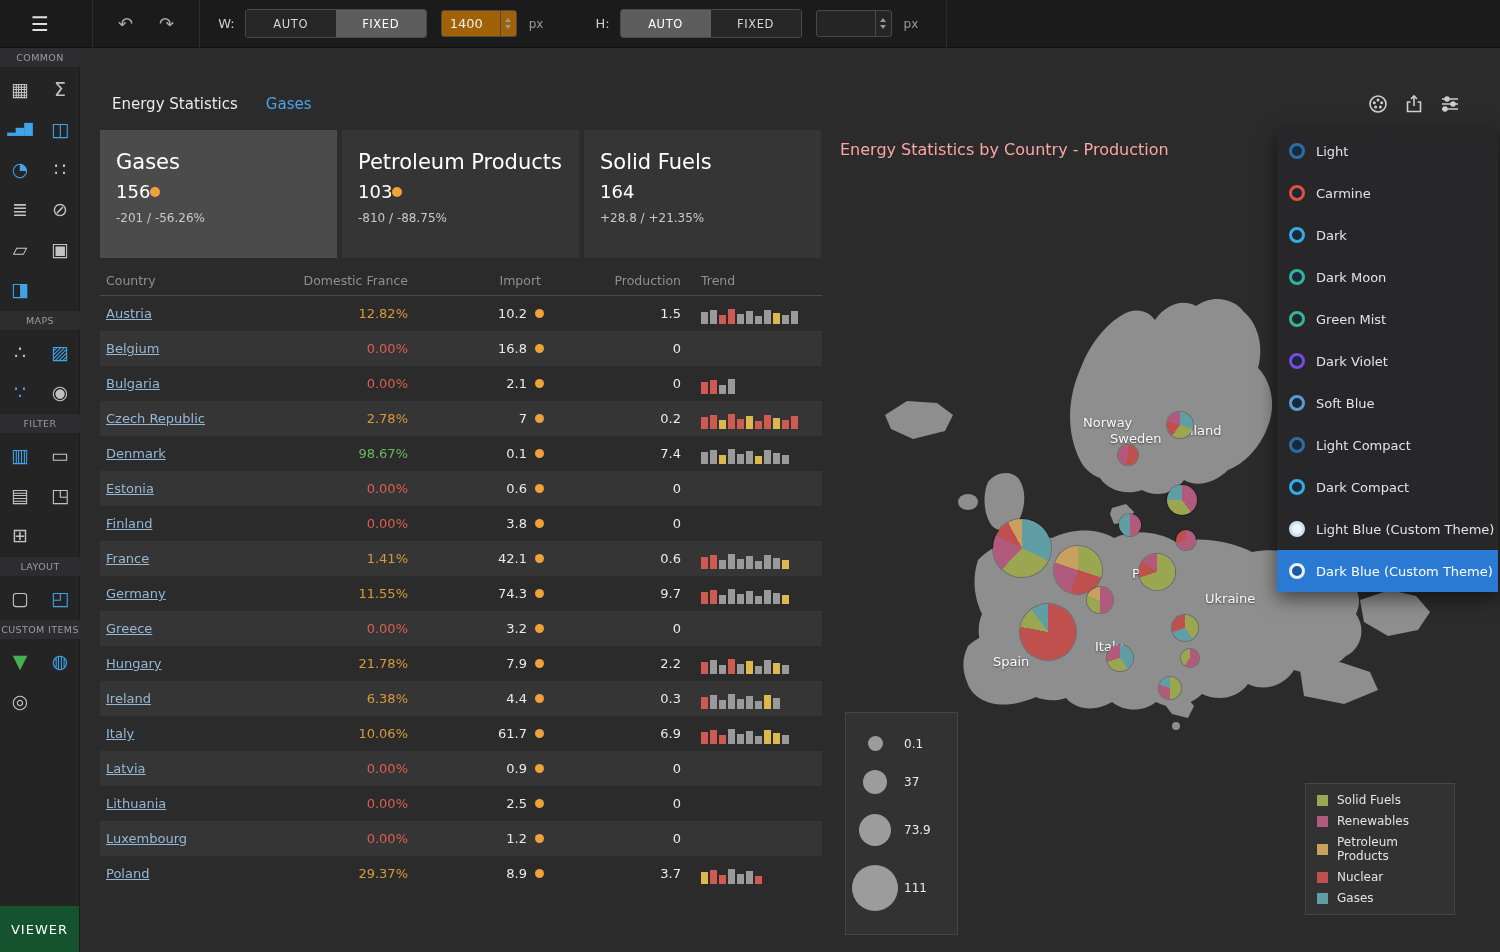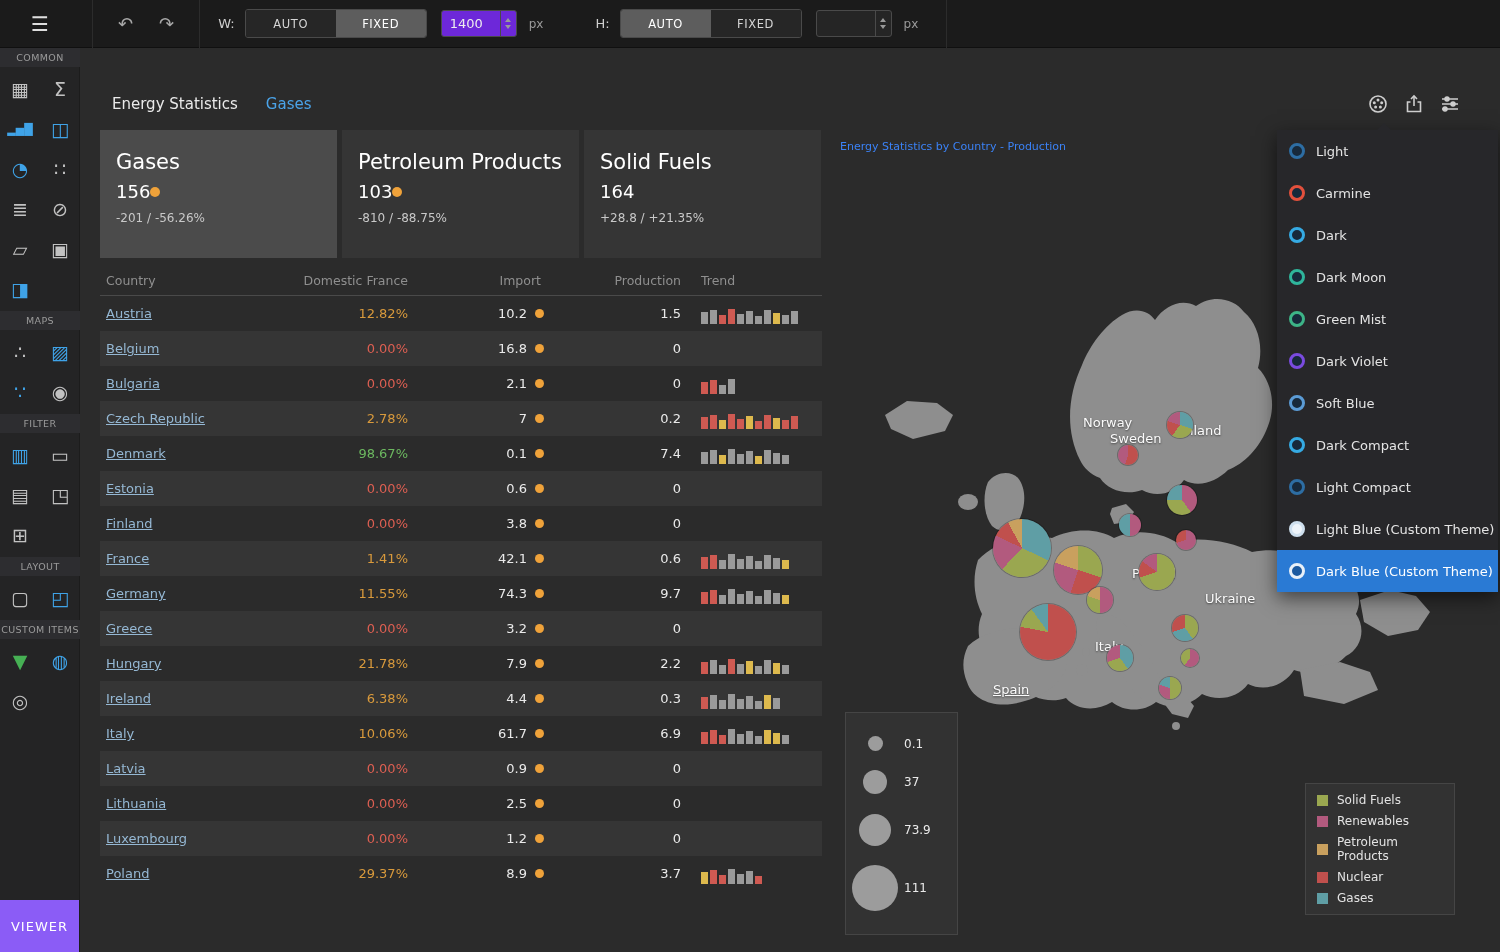--- a/index.html
+++ b/index.html
@@ -12,42 +12,42 @@
   border-bottom:1px solid #101010;display:flex;align-items:center}
 .hamburger{width:80px;text-align:center;font-size:20px;color:#dedede;cursor:pointer}
 .histbtn{font-size:18px;color:#a8a8a8;padding:0 13px;cursor:pointer}
 .tsep{width:1px;height:48px;background:#2c2c2c;margin:0 12px}
 .dim-label{color:#cfcfcf;font-size:13px;margin:0 10px 0 6px}
 .seg{display:flex;border:1px solid #4a4a4a;border-radius:3px;overflow:hidden}
 .seg .segbtn{width:90px;height:27px;background:#262626;color:#d5d5d5;border:none;
   font-size:11.5px;letter-spacing:.6px;cursor:pointer;font-family:inherit}
 .seg .segbtn.on{background:#5d5d5d;color:#fff}
 .numwrap{display:flex;align-items:stretch;margin-left:14px;border:1px solid #4a4a4a;
-  border-radius:3px;background:#6d28d9;height:27px}
+  border-radius:3px;background:#a16207;height:27px}
 .numwrap.dim{background:#252525}
 .numwrap input{width:58px;background:transparent;border:none;color:#ededed;font-size:13px;
   padding:0 8px;font-family:inherit;outline:none}
 .numwrap.dim input{color:#777}
 .spin{display:flex;flex-direction:column;justify-content:center;align-items:center;
   border-left:1px solid #4a4a4a;width:16px;cursor:pointer}
 .spin .up{width:0;height:0;border-left:3.5px solid transparent;border-right:3.5px solid transparent;
   border-bottom:4px solid #9a9a9a;margin:1.5px 0}
 .spin .down{width:0;height:0;border-left:3.5px solid transparent;border-right:3.5px solid transparent;
   border-top:4px solid #9a9a9a;margin:1.5px 0}
 .pxlbl{color:#9a9a9a;font-size:12px;margin:0 12px}
 
 
 .sidebar{position:absolute;left:0;top:48px;width:80px;bottom:0;background:#242425;
   display:flex;flex-direction:column;border-right:1px solid #1c1c1c}
 .sec-h{background:#2d2d30;color:#9b9b9b;font-size:9.5px;letter-spacing:.4px;text-align:center;
   padding:4px 0;width:80px}
 .icon-grid{display:flex;flex-wrap:wrap;padding:2px 0;width:80px}
 .icon-cell{width:40px;height:40px;display:flex;align-items:center;justify-content:center;cursor:pointer}
 .glyph{font-size:19px;color:#c2c2c2;line-height:1}
-.viewer-btn{margin-top:auto;height:52px;background:#8b5cf6;color:#fff;font-size:13px;
+.viewer-btn{margin-top:auto;height:46px;background:#14532d;color:#fff;font-size:13px;
   display:flex;align-items:center;justify-content:center;letter-spacing:1px;cursor:pointer}
 
 
 .main{position:absolute;left:80px;top:48px;right:0;bottom:0;background:#2b2b2b}
 .tabsrow{position:absolute;left:32px;top:47px;display:flex;gap:28px;font-size:15px}
 .tab{color:#eaeaea;cursor:pointer}
 .tab.active{color:#4aa3e8}
 .actions{position:absolute;right:38px;top:44px;display:flex;gap:12px;align-items:center}
 .actions .abtn{cursor:pointer;width:24px;height:24px;display:flex;align-items:center;justify-content:center}
 
@@ -78,21 +78,21 @@
 .tbar{width:7px;display:inline-block}
 .tbar.r{background:#cf5a52}.tbar.g{background:#9a9a9a}.tbar.y{background:#ddb94d}
 .h-country{width:200px;padding-left:6px}
 .h-share{width:108px;text-align:right}
 .h-imp{width:143px;text-align:right;padding-right:10px}
 .h-prod{width:130px;text-align:right}
 .h-trend{margin-left:20px}
 
 
 .map-panel{position:absolute;left:750px;top:82px;width:670px;height:822px}
-.map-title{position:absolute;left:10px;top:10px;font-size:11px;color:#3b82f6}
+.map-title{position:absolute;left:10px;top:10px;font-size:16px;color:#fca5a5}
 .map-svg{position:absolute;left:0;top:0}
 .country-label{position:absolute;font-size:13px;color:#fbfbfb;text-shadow:0 1px 2px rgba(0,0,0,.55);white-space:nowrap}
 .pie{position:absolute;border-radius:50%;box-shadow:0 0 0 1px rgba(0,0,0,.25)}
 .bubble-box{position:absolute;left:15px;top:582px;width:113px;height:223px;background:#323232;
   border:1px solid #454545;display:flex;flex-direction:column;justify-content:space-evenly;padding:4px 0}
 .bubble-item{display:flex;align-items:center}
 .bubble-cwrap{width:58px;display:flex;justify-content:center}
 .bubble-circle{border-radius:50%;background:#9c9c9c}
 .bubble-label{font-size:12px;color:#eaeaea}
 .legend-box{position:absolute;left:475px;top:653px;width:150px;background:#323232;
@@ -671,21 +671,21 @@
             <span class="legend-swatch" style="background: rgb(95, 158, 165);"></span>
             <span class="legend-label">Gases</span>
           </div>
         </div>
     <div class="country-label" style="left: 253px; top: 285px;">Norway</div>
         <div class="country-label" style="left: 280px; top: 301px;">Sweden</div>
         <div class="country-label" style="left: 345px; top: 293px;">Finland</div>
         <div class="country-label" style="left: 302px; top: 436px;">Poland</div>
         <div class="country-label" style="left: 375px; top: 461px;">Ukraine</div>
         <div class="country-label" style="left: 265px; top: 509px;">Italy</div>
-        <div class="country-label" style="left: 163px; top: 552px; text-decoration: underline;">Spain</div>
+        <div class="country-label" style="left: 163px; top: 524px;">Spain</div>
         <div class="pie" style="left: 288px; top: 315px; width: 20px; height: 20px; background: conic-gradient(rgb(192, 80, 77) 0%, rgb(192, 80, 77) 55%, rgb(178, 90, 126) 55%, rgb(178, 90, 126) 100%);"></div>
         <div class="pie" style="left: 337px; top: 282px; width: 26px; height: 26px; background: conic-gradient(rgb(95, 158, 165) 0%, rgb(95, 158, 165) 30%, rgb(154, 167, 80) 30%, rgb(154, 167, 80) 60%, rgb(192, 80, 77) 60%, rgb(192, 80, 77) 80%, rgb(178, 90, 126) 80%, rgb(178, 90, 126) 100%);"></div>
         <div class="pie" style="left: 337px; top: 355px; width: 30px; height: 30px; background: conic-gradient(rgb(178, 90, 126) 0%, rgb(178, 90, 126) 40%, rgb(154, 167, 80) 40%, rgb(154, 167, 80) 75%, rgb(95, 158, 165) 75%, rgb(95, 158, 165) 100%);"></div>
         <div class="pie" style="left: 346px; top: 400px; width: 20px; height: 20px; background: conic-gradient(rgb(178, 90, 126) 0%, rgb(178, 90, 126) 70%, rgb(192, 80, 77) 70%, rgb(192, 80, 77) 100%);"></div>
         <div class="pie" style="left: 289px; top: 384px; width: 22px; height: 22px; background: conic-gradient(rgb(178, 90, 126) 0%, rgb(178, 90, 126) 50%, rgb(95, 158, 165) 50%, rgb(95, 158, 165) 100%);"></div>
         <div class="pie" style="left: 163px; top: 389px; width: 58px; height: 58px; background: conic-gradient(rgb(95, 158, 165) 0%, rgb(95, 158, 165) 32%, rgb(154, 167, 80) 32%, rgb(154, 167, 80) 62%, rgb(178, 90, 126) 62%, rgb(178, 90, 126) 82%, rgb(192, 80, 77) 82%, rgb(192, 80, 77) 92%, rgb(201, 160, 94) 92%, rgb(201, 160, 94) 100%);"></div>
         <div class="pie" style="left: 224px; top: 416px; width: 48px; height: 48px; background: conic-gradient(rgb(154, 167, 80) 0%, rgb(154, 167, 80) 30%, rgb(192, 80, 77) 30%, rgb(192, 80, 77) 55%, rgb(178, 90, 126) 55%, rgb(178, 90, 126) 80%, rgb(201, 160, 94) 80%, rgb(201, 160, 94) 100%);"></div>
         <div class="pie" style="left: 309px; top: 424px; width: 36px; height: 36px; background: conic-gradient(rgb(154, 167, 80) 0%, rgb(154, 167, 80) 70%, rgb(192, 80, 77) 70%, rgb(192, 80, 77) 85%, rgb(178, 90, 126) 85%, rgb(178, 90, 126) 100%);"></div>
         <div class="pie" style="left: 257px; top: 457px; width: 26px; height: 26px; background: conic-gradient(rgb(178, 90, 126) 0%, rgb(178, 90, 126) 50%, rgb(154, 167, 80) 50%, rgb(154, 167, 80) 80%, rgb(201, 160, 94) 80%, rgb(201, 160, 94) 100%);"></div>
         <div class="pie" style="left: 190px; top: 474px; width: 56px; height: 56px; background: conic-gradient(rgb(192, 80, 77) 0%, rgb(192, 80, 77) 78%, rgb(154, 167, 80) 78%, rgb(154, 167, 80) 90%, rgb(95, 158, 165) 90%, rgb(95, 158, 165) 100%);"></div>
@@ -719,26 +719,26 @@
       </div>
       <div class="theme-item">
         <span class="theme-circle" style="border-color: rgb(122, 75, 223);"></span>
         <span class="theme-label">Dark Violet</span>
       </div>
       <div class="theme-item">
         <span class="theme-circle" style="border-color: rgb(91, 155, 213);"></span>
         <span class="theme-label">Soft Blue</span>
       </div>
       <div class="theme-item">
+        <span class="theme-circle" style="border-color: rgb(45, 109, 163);"></span>
+        <span class="theme-label">Light Compact</span>
+      </div>
+      <div class="theme-item">
         <span class="theme-circle" style="border-color: rgb(53, 170, 227);"></span>
         <span class="theme-label">Dark Compact</span>
-      </div>
-      <div class="theme-item">
-        <span class="theme-circle" style="border-color: rgb(45, 109, 163);"></span>
-        <span class="theme-label">Light Compact</span>
       </div>
       <div class="theme-item">
         <span class="theme-circle" style="border-color: rgb(207, 224, 239); background: rgb(238, 244, 250);"></span>
         <span class="theme-label">Light Blue (Custom Theme)</span>
       </div>
       <div class="theme-item selected">
         <span class="theme-circle" style="border-color: rgb(232, 240, 248); background: rgb(28, 90, 160);"></span>
         <span class="theme-label">Dark Blue (Custom Theme)</span>
       </div>
     </div>

